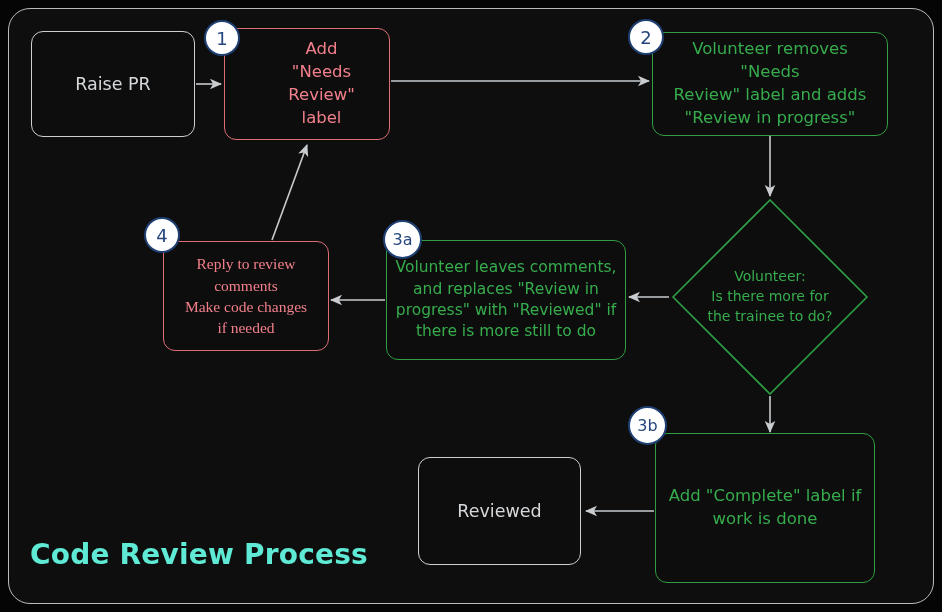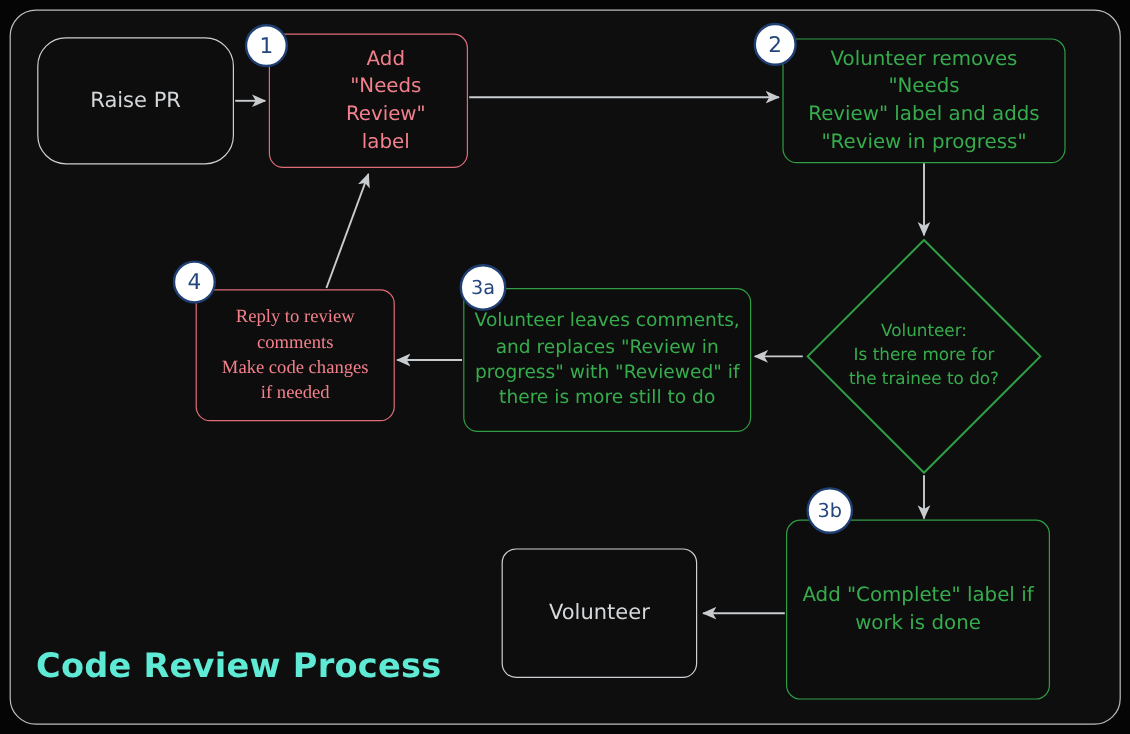--- a/index.html
+++ b/index.html
@@ -144,21 +144,21 @@
 
     <path d="M 385 300 L 331 300" stroke="#c9cccf" stroke-width="1.6" fill="none" marker-end="url(#arrow)"></path>
 
     <path d="M 272 240 L 307 145" stroke="#c9cccf" stroke-width="1.6" fill="none" marker-end="url(#arrow)"></path>
 
     <path d="M 770 396 L 770 432" stroke="#c9cccf" stroke-width="1.6" fill="none" marker-end="url(#arrow)"></path>
 
     <path d="M 654 511 L 586 511" stroke="#c9cccf" stroke-width="1.6" fill="none" marker-end="url(#arrow)"></path>
   </svg>
 
-  <div class="node node-plain" style="left:31px; top:31px; width:164px; height:106px;border-radius:24px;">
+  <div class="node node-plain" style="left:31px; top:31px; width:164px; height:106px;">
     <div class="txt">Raise PR</div>
   </div>
 
   <div class="node node-red" style="left:224px; top:28px; width:166px; height:112px;padding-left:29px;">
     <div class="txt">Add
 "Needs Review"
 label</div>
   </div>
   <div class="badge" style="left:204px; top:20px; width:36px; height:36px;">
     <span>1</span>
@@ -199,23 +199,23 @@
 if needed</div>
   </div>
   <div class="badge" style="left:144px; top:217px; width:36px; height:36px;">
     <span>4</span>
   </div>
 
   <div class="node node-green" style="left:655px; top:433px; width:220px; height:150px;">
     <div class="txt">Add "Complete" label if
 work is done</div>
   </div>
-  <div class="badge small-text" style="left:672px; top:406px; width:39px; height:39px;text-align:center;">
+  <div class="badge small-text" style="left:628px; top:406px; width:39px; height:39px;text-align:center;">
     <span>3b</span>
   </div>
 
   <div class="node node-plain" style="left:418px; top:457px; width:163px; height:108px;">
-    <div class="txt">Volunteer</div>
+    <div class="txt">Reviewed</div>
   </div>
 
   <div id="title">Code Review Process</div>
 
 </div>
 
 </body></html>

